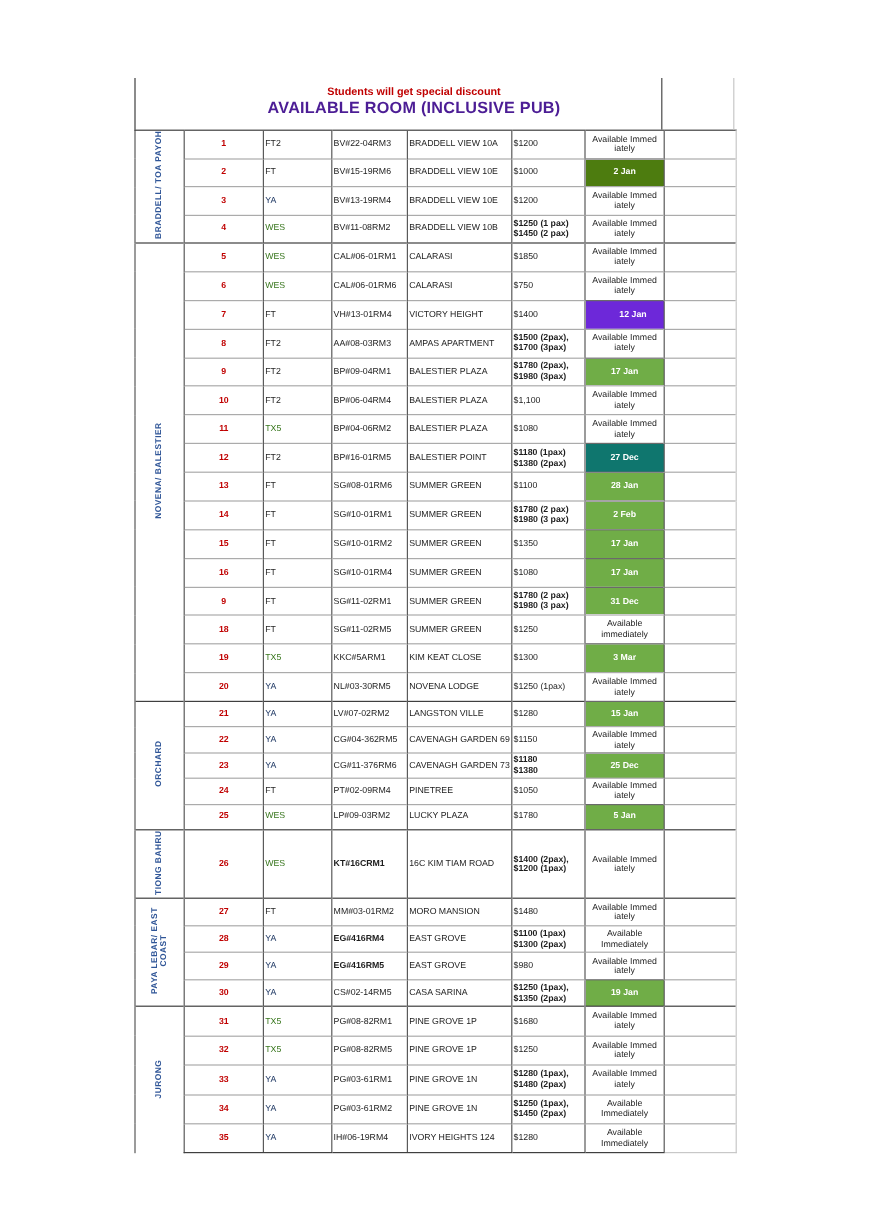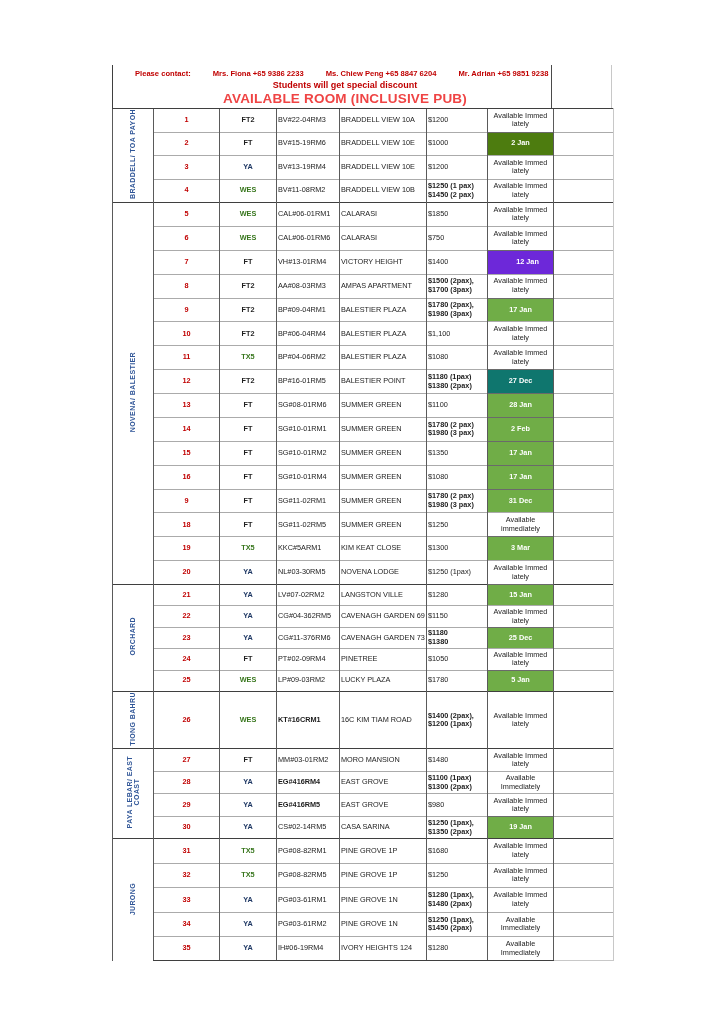--- a/index.html
+++ b/index.html
@@ -45,21 +45,21 @@
   tr.section-start td{border-top:1px solid #3f3f3f;}
   td.section-cell{
     border-left:1px solid #3f3f3f;text-align:center;vertical-align:middle;padding:0;
   }
   .vtext{
     display:inline-block;writing-mode:vertical-rl;transform:rotate(180deg);
     font-size:7px;font-weight:700;letter-spacing:0.4px;line-height:1.05;
     white-space:pre-line;
   }
   td.no-cell{text-align:center;font-weight:700;font-size:7.5px;}
-  td.type-cell{text-align:center;font-weight:700;font-size:7.4px;}
+  td.type-cell{text-align:left;font-weight:400;font-size:7.4px;}
   td.code-cell{padding-left:3px;font-size:7.2px;}
   td.code-cell.bold{font-weight:700;}
   td.name-cell{padding-left:3px;font-size:7.2px;}
   td.price-cell{padding-left:3px;font-size:7.3px;}
   td.price-cell.bold{font-weight:700;}
   td.avail-cell{text-align:center;font-size:7px;line-height:1.25;}
   td.avail-cell.date{color:#ffffff;font-weight:700;border-top-color:#6a6a6a;}
   td.empty-cell{
     border-left:1px solid #4a4a4a;border-top:1px solid #dcdcdc;
     border-right:1px solid #c8c8c8;
@@ -67,28 +67,22 @@
   tr.last-row td{border-bottom:1px solid #3f3f3f;}
   tr.last-row td.empty-cell{border-bottom:1px solid #c8c8c8;}
 </style>
 </head>
 <body>
 
 <div class="doc">
 
   <div class="header-row">
     <div class="header-main">
-      <div class="contact-line">
-        <span style="color: rgb(192, 0, 0);">Please contact:</span>
-        <span style="color: rgb(192, 0, 0);">Mrs. Fiona +65 9386 2233</span>
-        <span style="color: rgb(192, 0, 0);">Ms. Chiew Peng +65 8847 6204</span>
-        <span style="color: rgb(192, 0, 0);">Mr. Adrian +65 9851 9238</span>
-      </div>
       <div class="subtitle-line" style="color: rgb(192, 0, 0);">Students will get special discount</div>
-      <div class="title-line" style="color: #ef4444;">AVAILABLE ROOM (INCLUSIVE PUB)</div>
+      <div class="title-line" style="color: #4c1d95;">AVAILABLE ROOM (INCLUSIVE PUB)</div>
     </div>
     <div class="header-empty"></div>
   </div>
 
   <table class="rooms">
     <colgroup>
       <col style="width:41px">
         <col style="width:66px">
         <col style="width:57px">
       <col style="width:63px">

